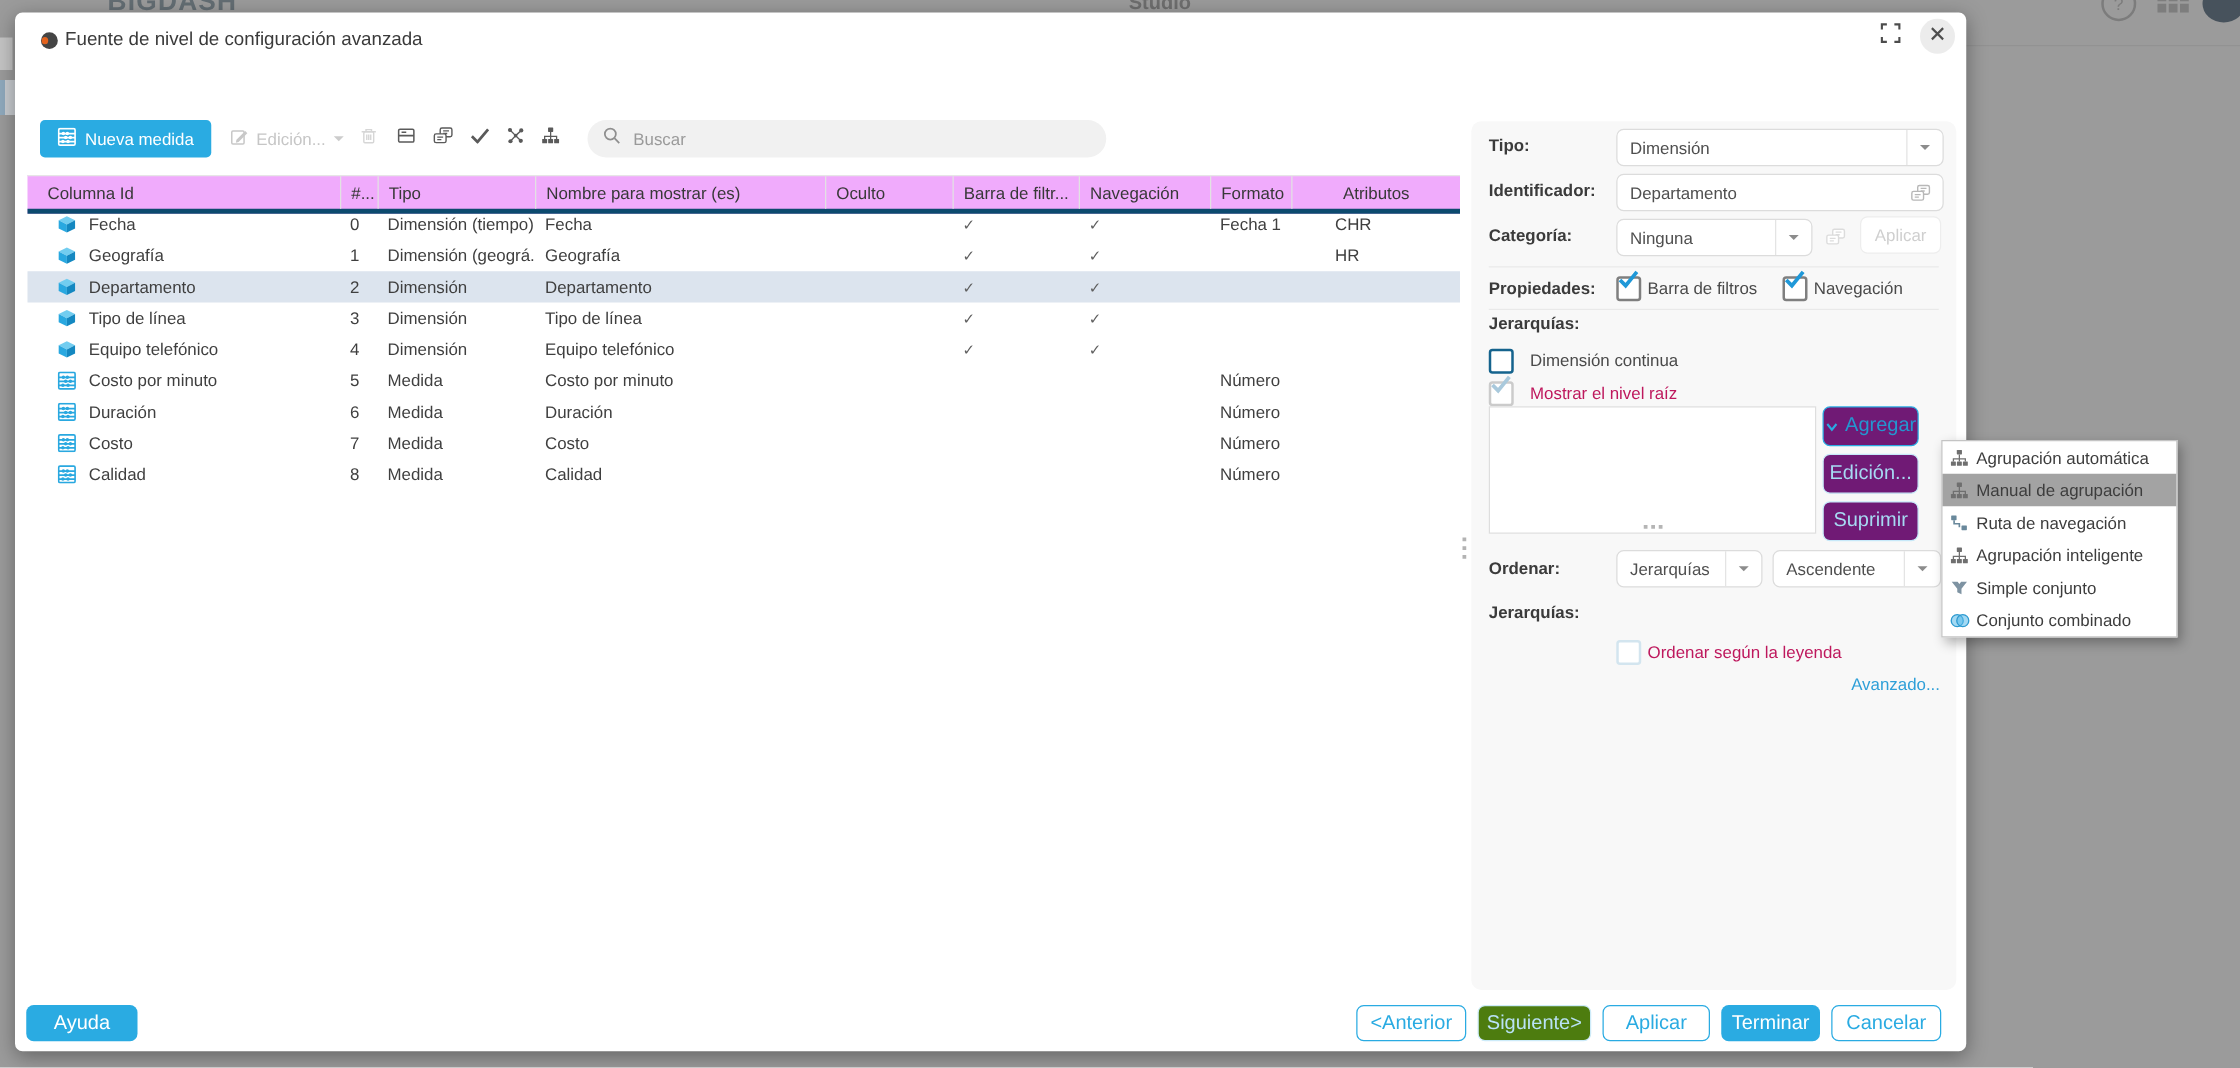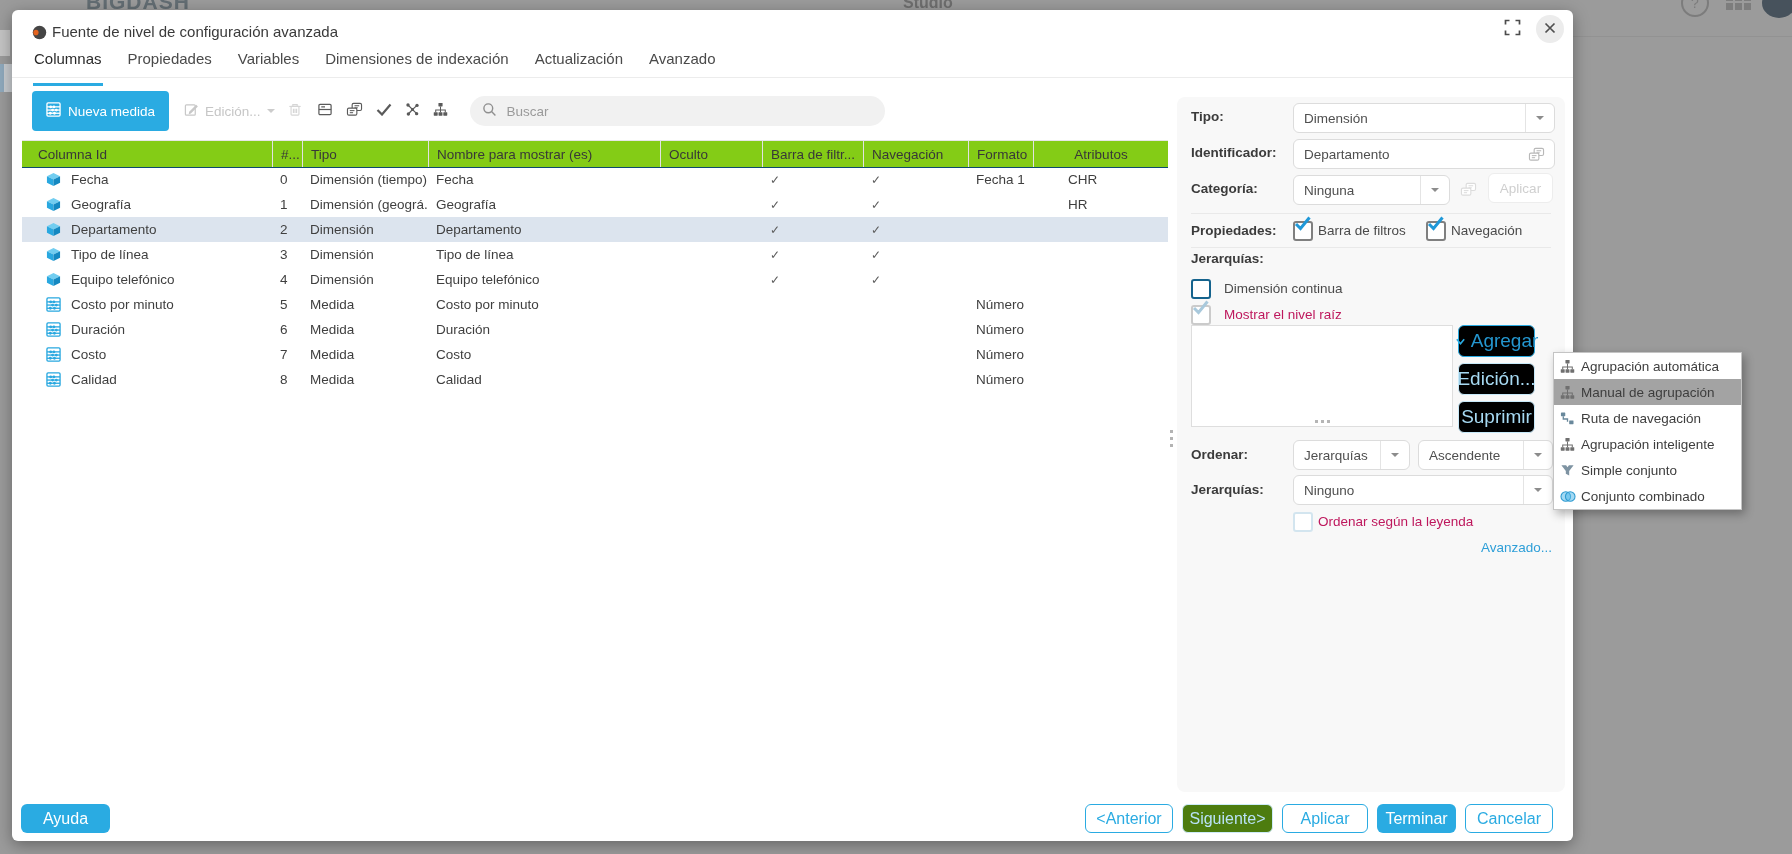--- a/index.html
+++ b/index.html
@@ -25,33 +25,33 @@
   .close-btn{position:absolute;right:9px;top:5px;width:28px;height:28px;border-radius:50%;background:#ececec;display:flex;align-items:center;justify-content:center;cursor:pointer;}
 
   
   .tabs{position:absolute;left:0;top:40px;width:100%;height:28px;border-bottom:1px solid #ececec;padding-left:22px;display:flex;gap:26px;box-sizing:border-box;}
   .tab{position:relative;font-size:15px;color:#4a4a4a;white-space:nowrap;cursor:pointer;}
   .tab.active{color:#2b2b2b;}
   .tab.active::after{content:"";position:absolute;left:-1px;right:-1px;bottom:-9px;height:3px;background:#2aabe2;}
 
   
   .toolbar{position:absolute;left:20px;top:86px;height:30px;display:flex;align-items:center;}
-  .nm-btn{display:flex;align-items:center;gap:7px;height:40px;padding:0 14px;background:#2aabe2;border-radius:4px;color:#fff;font-size:13.5px;cursor:pointer;white-space:nowrap;}
+  .nm-btn{display:flex;align-items:center;gap:7px;height:30px;padding:0 14px;background:#2aabe2;border-radius:4px;color:#fff;font-size:13.5px;cursor:pointer;white-space:nowrap;}
   .edit-btn{display:flex;align-items:center;gap:6px;margin-left:15px;color:#c6c6c6;font-size:13.5px;cursor:default;white-space:nowrap;}
   .tri{width:0;height:0;border:4px solid transparent;border-top-color:#8c8c8c;margin-top:4px;}
   .tri.lt{border-top-color:#cccccc;}
   .tool-ic{margin-left:13px;display:flex;align-items:center;cursor:pointer;}
   .tool-ic.first{margin-left:15px;}
   .search{margin-left:22px;width:415px;height:30px;background:#f1f1f1;border-radius:15px;display:flex;align-items:center;gap:8px;padding:0 12px;box-sizing:border-box;}
   .search input{flex:1;border:none;outline:none;background:transparent;font-size:13.5px;font-family:"Liberation Sans",sans-serif;color:#be185d;}
   .search input::placeholder{color:#9a9a9a;}
 
   
   .grid9{display:grid;grid-template-columns:250px 30px 126px 232px 102px 101px 105px 65px 135px;}
-  .thead{position:absolute;left:10px;top:130px;width:1146px;height:26px;background:#84cc16;border-top:1px solid #e6e6e6;border-bottom:1px solid #0c4a6e;box-sizing:content-box;}
+  .thead{position:absolute;left:10px;top:130px;width:1146px;height:26px;background:#f0abfc;border-top:1px solid #e6e6e6;border-bottom:4px solid #0c4a6e;box-sizing:content-box;}
   .hcell{display:flex;align-items:center;height:26px;padding-left:8px;font-size:13.5px;color:#383838;border-left:1px solid #e2e2e2;white-space:nowrap;overflow:hidden;box-sizing:border-box;cursor:pointer;}
   .hcell:first-child{border-left:none;padding-left:16px;}
   .hcell.center{justify-content:center;padding-left:0;}
   .tbody{position:absolute;left:10px;top:157px;width:1146px;}
   .trow{height:25px;align-items:center;font-size:13.5px;color:#3f3f3f;cursor:pointer;}
   .trow.selected{background:#dce4ee;}
   .cell{padding-left:8px;white-space:nowrap;overflow:hidden;}
   .cell.cid{padding-left:24px;display:flex;align-items:center;gap:10px;}
   .cell.chk{font-size:12px;color:#5e5e5e;}
   .cell.attr{padding-left:35px;}
@@ -75,21 +75,21 @@
   .cb{position:absolute;width:16px;height:16px;border:2px solid #7f7f7f;border-radius:3px;background:#fff;cursor:pointer;}
   .cb .ck{position:absolute;left:-2px;top:-7px;}
   .cb.teal{border-color:#15638d;}
   .cb.dis{border-color:#cbcbcb;cursor:default;}
   .cb.disblue{border-color:#d3e5ef;cursor:default;}
   .cbl{position:absolute;color:#4a4a4a;white-space:nowrap;}
   .cbl.dim{color:#be185d;}
   .listbox{position:absolute;left:14px;top:228px;width:260px;height:100px;background:#fff;border:1px solid #dedede;}
   .lbdots{position:absolute;left:0;right:0;bottom:3px;display:flex;justify-content:center;gap:3px;cursor:row-resize;}
   .lbdots span{width:3px;height:3px;background:#b5b5b5;}
-  .sidebtn{position:absolute;left:281px;width:77px;height:32px;border-radius:6px;background:#000000;display:flex;align-items:center;justify-content:center;gap:5px;font-size:19px;box-sizing:border-box;}
+  .sidebtn{position:absolute;left:281px;width:77px;height:32px;border-radius:6px;background:#701a75;display:flex;align-items:center;justify-content:center;gap:5px;font-size:16px;box-sizing:border-box;}
   .sb-act{border:1px solid #2aabe2;color:#2496cf;cursor:pointer;}
   .sb-dis{border:1px solid #c7e9f9;color:#a6d9f2;cursor:default;}
   .adv{position:absolute;right:13px;top:443px;color:#2e9fd8;cursor:pointer;}
 
   
   .menu{position:absolute;left:1553px;top:352px;width:187px;background:#fff;border:1px solid #c4c4c4;box-shadow:3px 4px 9px rgba(0,0,0,.3);z-index:50;}
   .mi{height:26px;display:flex;align-items:center;gap:5px;padding-left:5px;font-size:13.5px;color:#3d3d3d;cursor:pointer;white-space:nowrap;}
   .mi.hl{background:#a3a3a3;}
   .mi .mic{display:flex;align-items:center;width:17px;justify-content:center;}
 
@@ -135,28 +135,20 @@
               <path d="M5.5 15.5 H1.5 V11.5"></path>
             </g>
           </svg></span>
       </div>
     <div class="close-btn">
         <span><svg width="12" height="12" viewBox="0 0 12 12">
             <path d="M1.5 1.5 L10.5 10.5 M10.5 1.5 L1.5 10.5" stroke="#4f4f4f" stroke-width="1.7"></path>
           </svg></span>
       </div>
 
-    <div class="tabs">
-        <div class="tab active">Columnas</div>
-        <div class="tab">Propiedades</div>
-        <div class="tab">Variables</div>
-        <div class="tab">Dimensiones de indexación</div>
-        <div class="tab">Actualización</div>
-        <div class="tab">Avanzado</div>
-      </div>
 
     <div class="toolbar">
       <div class="nm-btn">
         <span><svg width="15" height="15" viewBox="0 0 16 16">
               <g fill="none" stroke="#ffffff" stroke-width="1.4">
                 <rect x="1" y="1" width="14" height="14" rx="1.2"></rect>
                 <line x1="1" y1="5.2" x2="15" y2="5.2"></line>
                 <line x1="1" y1="8.6" x2="15" y2="8.6"></line>
                 <line x1="1" y1="12" x2="15" y2="12"></line>
               </g>
@@ -594,26 +586,20 @@
           </span>
       </div>
       <div class="combo" style="left:241px;top:343px;width:135px">
         <span class="val">Ascendente</span>
         <span class="arr">
             <span class="tri"></span>
           </span>
       </div>
 
       <span class="plab" style="top:385px">Jerarquías:</span>
-      <div class="combo" style="left:116px;top:378px;width:260px">
-        <span class="val">Ninguno</span>
-        <span class="arr">
-            <span class="tri"></span>
-          </span>
-      </div>
 
       <span class="cb disblue" style="left:116px;top:415px"></span>
       <span class="cbl dim" style="left:141px;top:417px">Ordenar según la leyenda</span>
 
       <span class="adv">Avanzado...</span>
     </div>
 
     <div class="btn b-solid" style="left:9px;width:89px">Ayuda</div>
     <div class="btn b-out" style="left:1073px;width:88px">&lt;Anterior</div>
     <div class="btn b-dis" style="left:1170px;width:91px">Siguiente&gt;</div>

